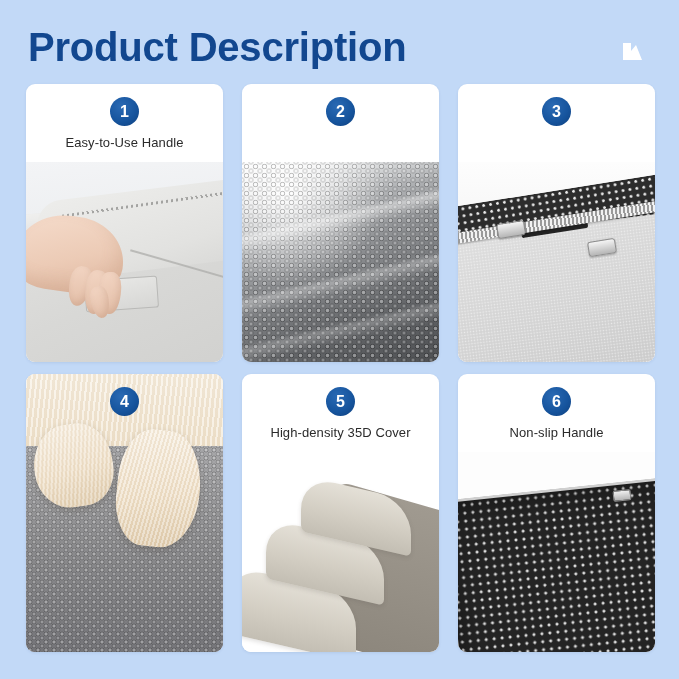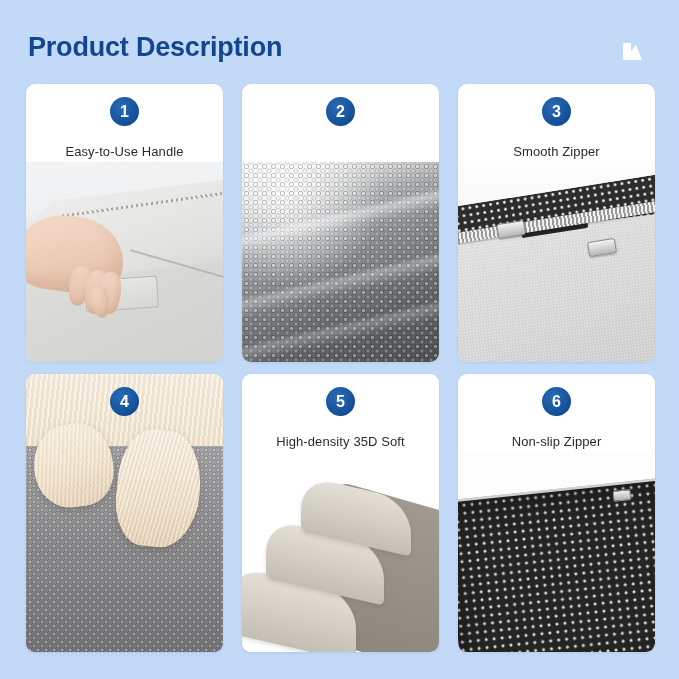--- a/index.html
+++ b/index.html
@@ -26,21 +26,21 @@
   .header {
     position: absolute;
     left: 0; top: 0;
     width: 679px;
     height: 84px;
   }
   .page-title {
     position: absolute;
     left: 28px;
     top: 27px;
-    font-size: 27px;
+    font-size: 40px;
     font-weight: bold;
     letter-spacing: -0.2px;
     color: #12478f;
     line-height: 40px;
     white-space: nowrap;
   }
   .corner-mark {
     position: absolute;
     right: 36px;
     top: 42px;
@@ -84,21 +84,21 @@
     background-image: radial-gradient(circle at 38% 32%, #2a6ab4 0%, #16549d 58%, #0e3f7d 100%);
     color: #ffffff;
     font-size: 16px;
     font-weight: bold;
     line-height: 29px;
     margin: 0 auto;
     text-align: center;
     display: block;
   }
   .card-label {
-    margin-top: 18px;
+    margin-top: 9px;
     font-size: 13px;
     color: #2b2b2b;
     letter-spacing: 0.1px;
     line-height: 16px;
     white-space: nowrap;
   }
   .card-media {
     position: absolute;
     left: 0;
     bottom: 0;
@@ -433,21 +433,20 @@
           <div class="dotpanel"></div>
           <div class="cover"></div>
           <div class="gap"></div>
           <div class="tape"></div>
           <div class="slider slider-a"></div>
           <div class="slider slider-b"></div>
         </div>
       </div>
       <div class="card-head">
         <div class="badge">3</div>
-        <div class="card-label">Smooth Zipper</div>
       </div>
     </div>
 
     <div class="card full-bleed">
       <div class="card-media">
         <div class="photo-paws">
           <div class="fur"></div>
           <div class="mat"></div>
           <div class="paw paw-left"></div>
           <div class="paw paw-right"></div>
@@ -462,31 +461,31 @@
       <div class="card-media">
         <div class="photo-stairs">
           <div class="side"></div>
           <div class="step s-bot"></div>
           <div class="step s-mid"></div>
           <div class="step s-top"></div>
         </div>
       </div>
       <div class="card-head">
         <div class="badge">5</div>
-        <div class="card-label">High-density 35D Soft</div>
+        <div class="card-label">High-density 35D Cover</div>
       </div>
     </div>
 
     <div class="card">
       <div class="card-media">
         <div class="photo-bottom">
           <div class="panel"></div>
           <div class="zip-pull"></div>
         </div>
       </div>
       <div class="card-head">
         <div class="badge">6</div>
-        <div class="card-label">Non-slip Zipper</div>
+        <div class="card-label">Non-slip Handle</div>
       </div>
     </div>
 
   </div>
 </div>
 
 </body></html>

